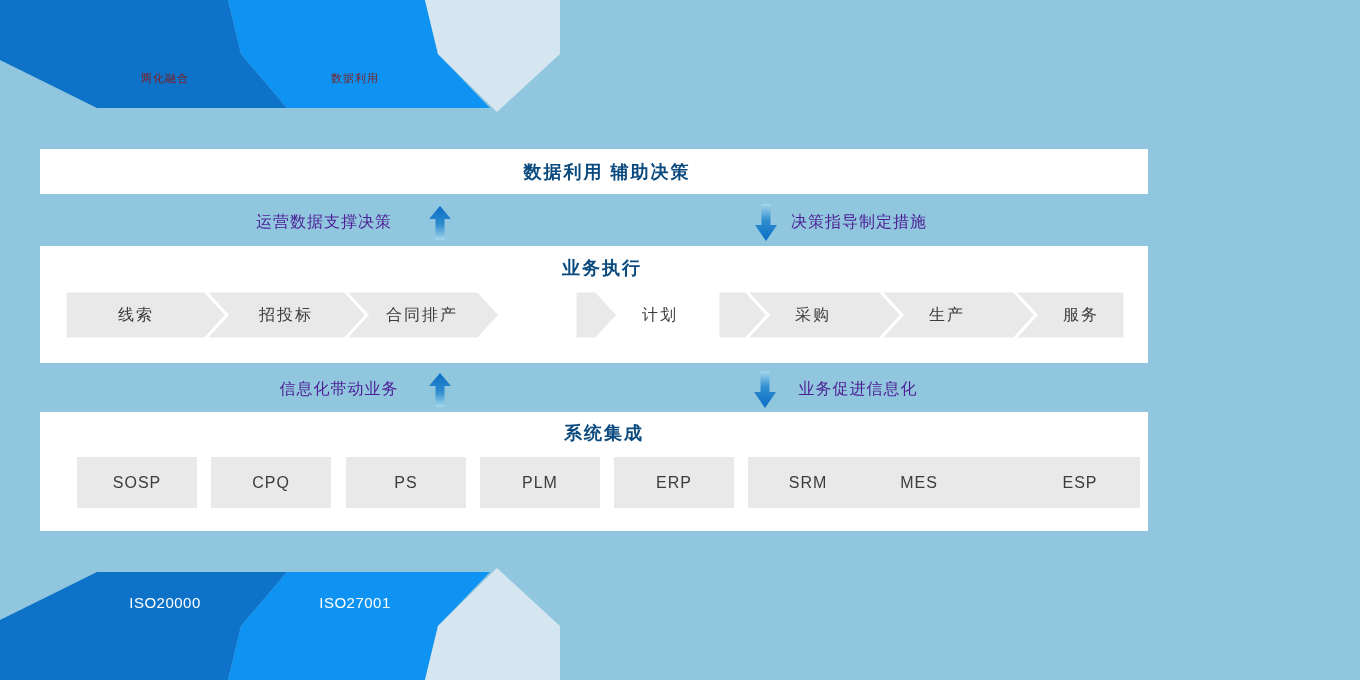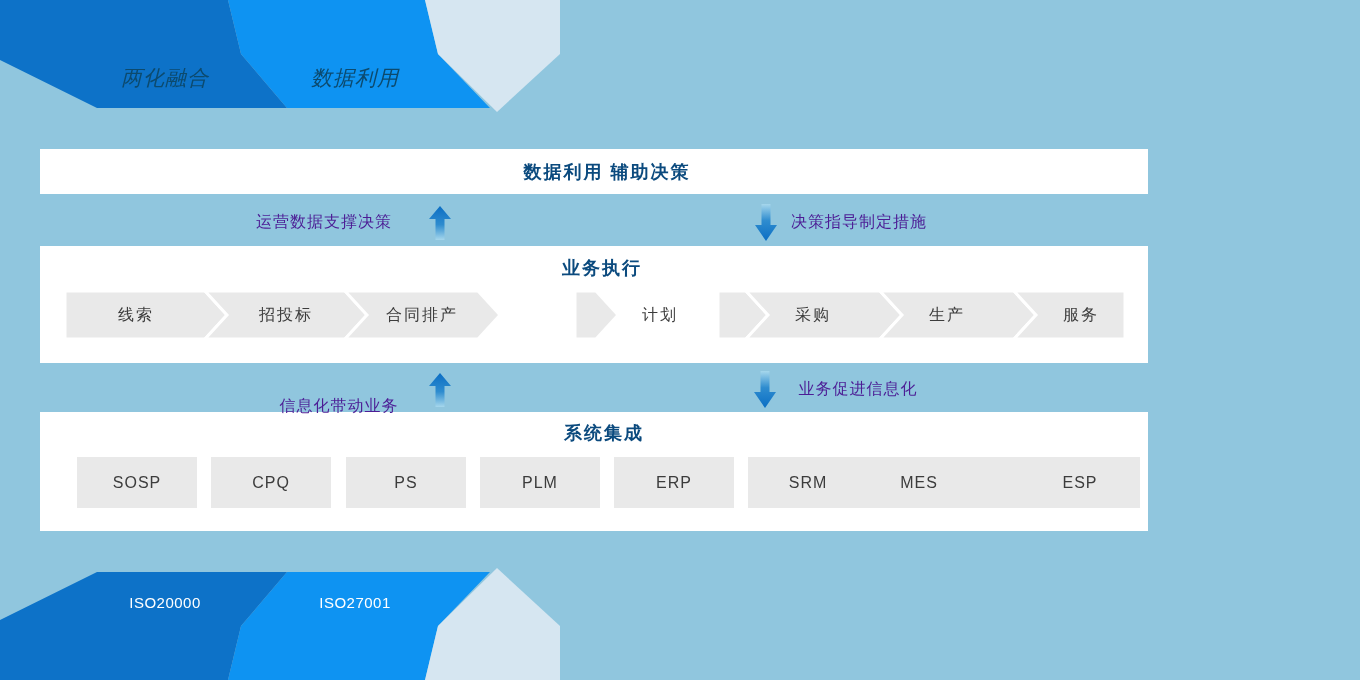--- a/index.html
+++ b/index.html
@@ -7,21 +7,21 @@
     position:relative;width:1360px;height:680px;overflow:hidden;
     background:#90c6de;
     font-family:"Liberation Sans","DejaVu Sans",sans-serif;
   }
   .panel{position:absolute;left:40px;width:1108px;background:#ffffff;}
   #panel-decision{top:149px;height:45px;}
   #panel-execution{top:246px;height:117px;}
   #panel-integration{top:412px;height:119px;}
   svg.overlay{position:absolute;left:0;top:0;z-index:2;pointer-events:none;}
   .txt{position:absolute;z-index:3;white-space:nowrap;transform:translate(-50%,-50%);}
-  .tab-label{color:#0c4a6e;font-size:21px;letter-spacing:1px;font-style:italic;}
+  .tab-label{color:#7f1d1d;font-size:11px;letter-spacing:1px;}
   .iso-label{color:#ffffff;font-size:15px;letter-spacing:0.5px;}
   .sec-title{color:#0b4a7e;font-size:18px;font-weight:bold;letter-spacing:2px;}
   .strip-label{color:#4c1d95;font-size:16px;letter-spacing:1px;}
   .stage-label{color:#3c3c3c;font-size:16px;letter-spacing:2px;}
   .sysbox{
     position:absolute;top:457px;width:120px;height:51px;background:#e9e9e9;z-index:3;
     display:flex;align-items:center;justify-content:center;
     color:#3c3c3c;font-size:16px;letter-spacing:1px;margin-left:12px;
   }
 </style>
@@ -86,21 +86,21 @@
 
   <div class="txt sec-title" style="left:602px;top:268px;text-align:center;">业务执行</div>
   <div class="txt stage-label" style="left:136px;top:315px;">线索</div>
   <div class="txt stage-label" style="left:286px;top:315px;">招投标</div>
   <div class="txt stage-label" style="left:422px;top:315px;">合同排产</div>
   <div class="txt stage-label" style="left:660px;top:315px;">计划</div>
   <div class="txt stage-label" style="left:813px;top:315px;">采购</div>
   <div class="txt stage-label" style="left:947px;top:315px;">生产</div>
   <div class="txt stage-label" style="left:1081px;top:315px;">服务</div>
 
-  <div class="txt strip-label" style="left:339px;top:406px;">信息化带动业务</div>
+  <div class="txt strip-label" style="left:339px;top:389px;">信息化带动业务</div>
   <div class="txt strip-label" style="left:858px;top:389px;">业务促进信息化</div>
 
   <div class="txt sec-title" style="left:604px;top:433px;">系统集成</div>
   <div class="sysbox" style="left:65px;">SOSP</div>
   <div class="sysbox" style="left:199px;">CPQ</div>
   <div class="sysbox" style="left:334px;">PS</div>
   <div class="sysbox" style="left:468px;">PLM</div>
   <div class="sysbox" style="left:602px;">ERP</div>
   <div class="sysbox" style="left:736px;">SRM</div>
   <div class="sysbox" style="left:847px;">MES</div>

